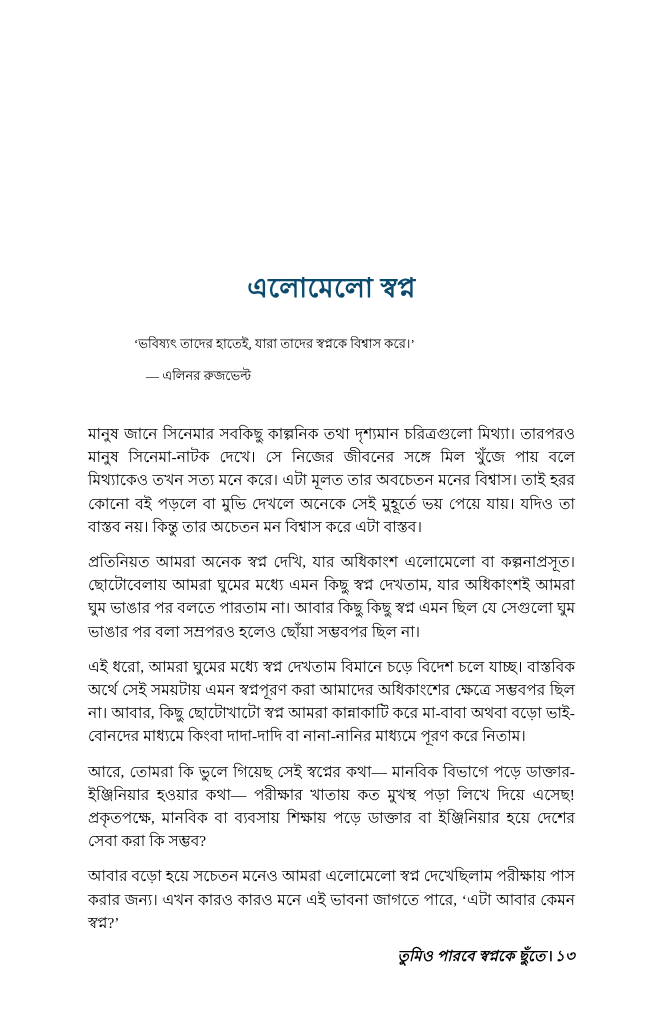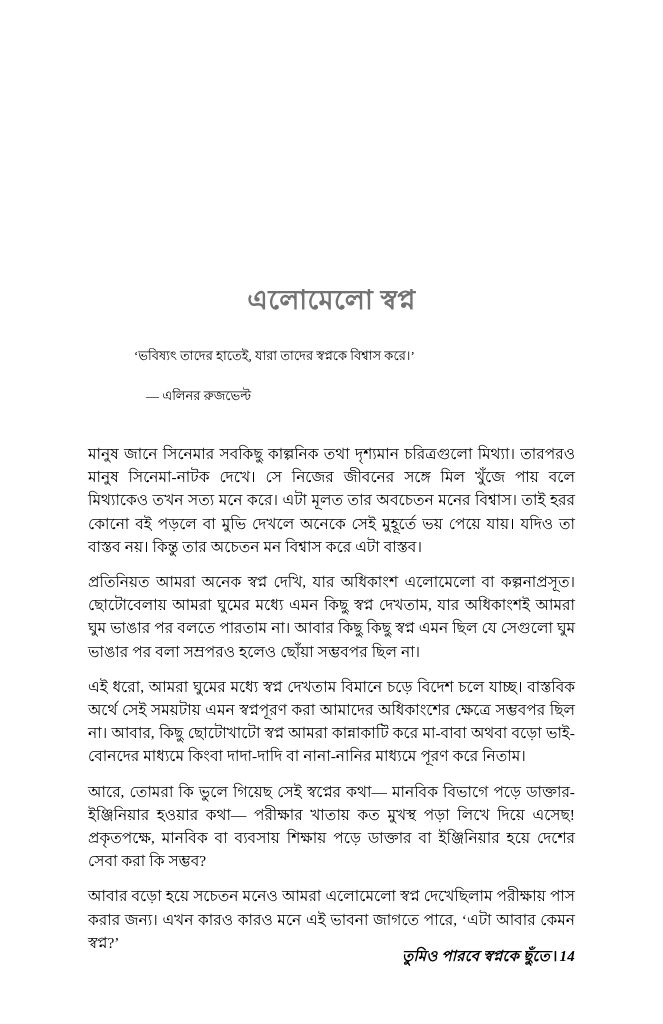--- a/index.html
+++ b/index.html
@@ -26,37 +26,37 @@
     top: 0;
     width: 487px;
   }
 
   .chapter-title {
     font-family: "Liberation Serif", "DejaVu Serif", serif;
     font-size: 27px;
     font-weight: 700;
     text-align: center;
     letter-spacing: 0.5px;
-    margin: 16px;
+    margin: 4px;
     padding-top: 268px;
     line-height: 1.25;
-    color: #737373;
+    color: #0c4a6e;
   }
 
   .epigraph {
     margin-top: 28px;
     padding-left: 46px;
     font-size: 13px;
     line-height: 1.55;
   }
   .epigraph-quote {
     margin: 0;
   }
   .epigraph-author {
-    margin: 20px 0 0 12px;
+    margin: 12px 0 0 12px;
   }
 
   .body-copy {
     margin-top: 36px;
   }
   .body-copy p {
     margin: 0 0 12px 0;
     font-size: 15.4px;
     line-height: 23.2px;
     text-align: justify;
@@ -101,16 +101,16 @@
       <p>মানুষ জানে সিনেমার সবকিছু কাল্পনিক তথা দৃশ্যমান চরিত্রগুলো মিথ্যা। তারপরও মানুষ সিনেমা-নাটক দেখে। সে নিজের জীবনের সঙ্গে মিল খুঁজে পায় বলে মিথ্যাকেও তখন সত্য মনে করে। এটা মূলত তার অবচেতন মনের বিশ্বাস। তাই হরর কোনো বই পড়লে বা মুভি দেখলে অনেকে সেই মুহূর্তে ভয় পেয়ে যায়। যদিও তা বাস্তব নয়। কিন্তু তার অচেতন মন বিশ্বাস করে এটা বাস্তব।</p>
       <p>প্রতিনিয়ত আমরা অনেক স্বপ্ন দেখি, যার অধিকাংশ এলোমেলো বা কল্পনাপ্রসূত। ছোটোবেলায় আমরা ঘুমের মধ্যে এমন কিছু স্বপ্ন দেখতাম, যার অধিকাংশই আমরা ঘুম ভাঙার পর বলতে পারতাম না। আবার কিছু কিছু স্বপ্ন এমন ছিল যে সেগুলো ঘুম ভাঙার পর বলা সম্রপরও হলেও ছোঁয়া সম্ভবপর ছিল না।</p>
       <p>এই ধরো, আমরা ঘুমের মধ্যে স্বপ্ন দেখতাম বিমানে চড়ে বিদেশ চলে যাচ্ছ। বাস্তবিক অর্থে সেই সময়টায় এমন স্বপ্নপূরণ করা আমাদের অধিকাংশের ক্ষেত্রে সম্ভবপর ছিল না। আবার, কিছু ছোটোখাটো স্বপ্ন আমরা কান্নাকাটি করে মা-বাবা অথবা বড়ো ভাই-বোনদের মাধ্যমে কিংবা দাদা-দাদি বা নানা-নানির মাধ্যমে পূরণ করে নিতাম।</p>
       <p>আরে, তোমরা কি ভুলে গিয়েছ সেই স্বপ্নের কথা— মানবিক বিভাগে পড়ে ডাক্তার-ইঞ্জিনিয়ার হওয়ার কথা— পরীক্ষার খাতায় কত মুখস্থ পড়া লিখে দিয়ে এসেছ! প্রকৃতপক্ষে, মানবিক বা ব্যবসায় শিক্ষায় পড়ে ডাক্তার বা ইঞ্জিনিয়ার হয়ে দেশের সেবা করা কি সম্ভব?</p>
       <p>আবার বড়ো হয়ে সচেতন মনেও আমরা এলোমেলো স্বপ্ন দেখেছিলাম পরীক্ষায় পাস করার জন্য। এখন কারও কারও মনে এই ভাবনা জাগতে পারে, ‘এটা আবার কেমন স্বপ্ন?’</p>
     </div>
 
   </div>
 
   <div class="footer">
-    <span>তুমিও পারবে স্বপ্নকে ছুঁতে</span><span class="sep">।</span><span>14</span>
+    <span>তুমিও পারবে স্বপ্নকে ছুঁতে</span><span class="sep">।</span><span>১৩</span>
   </div>
 
 </div>
 
 </body></html>

